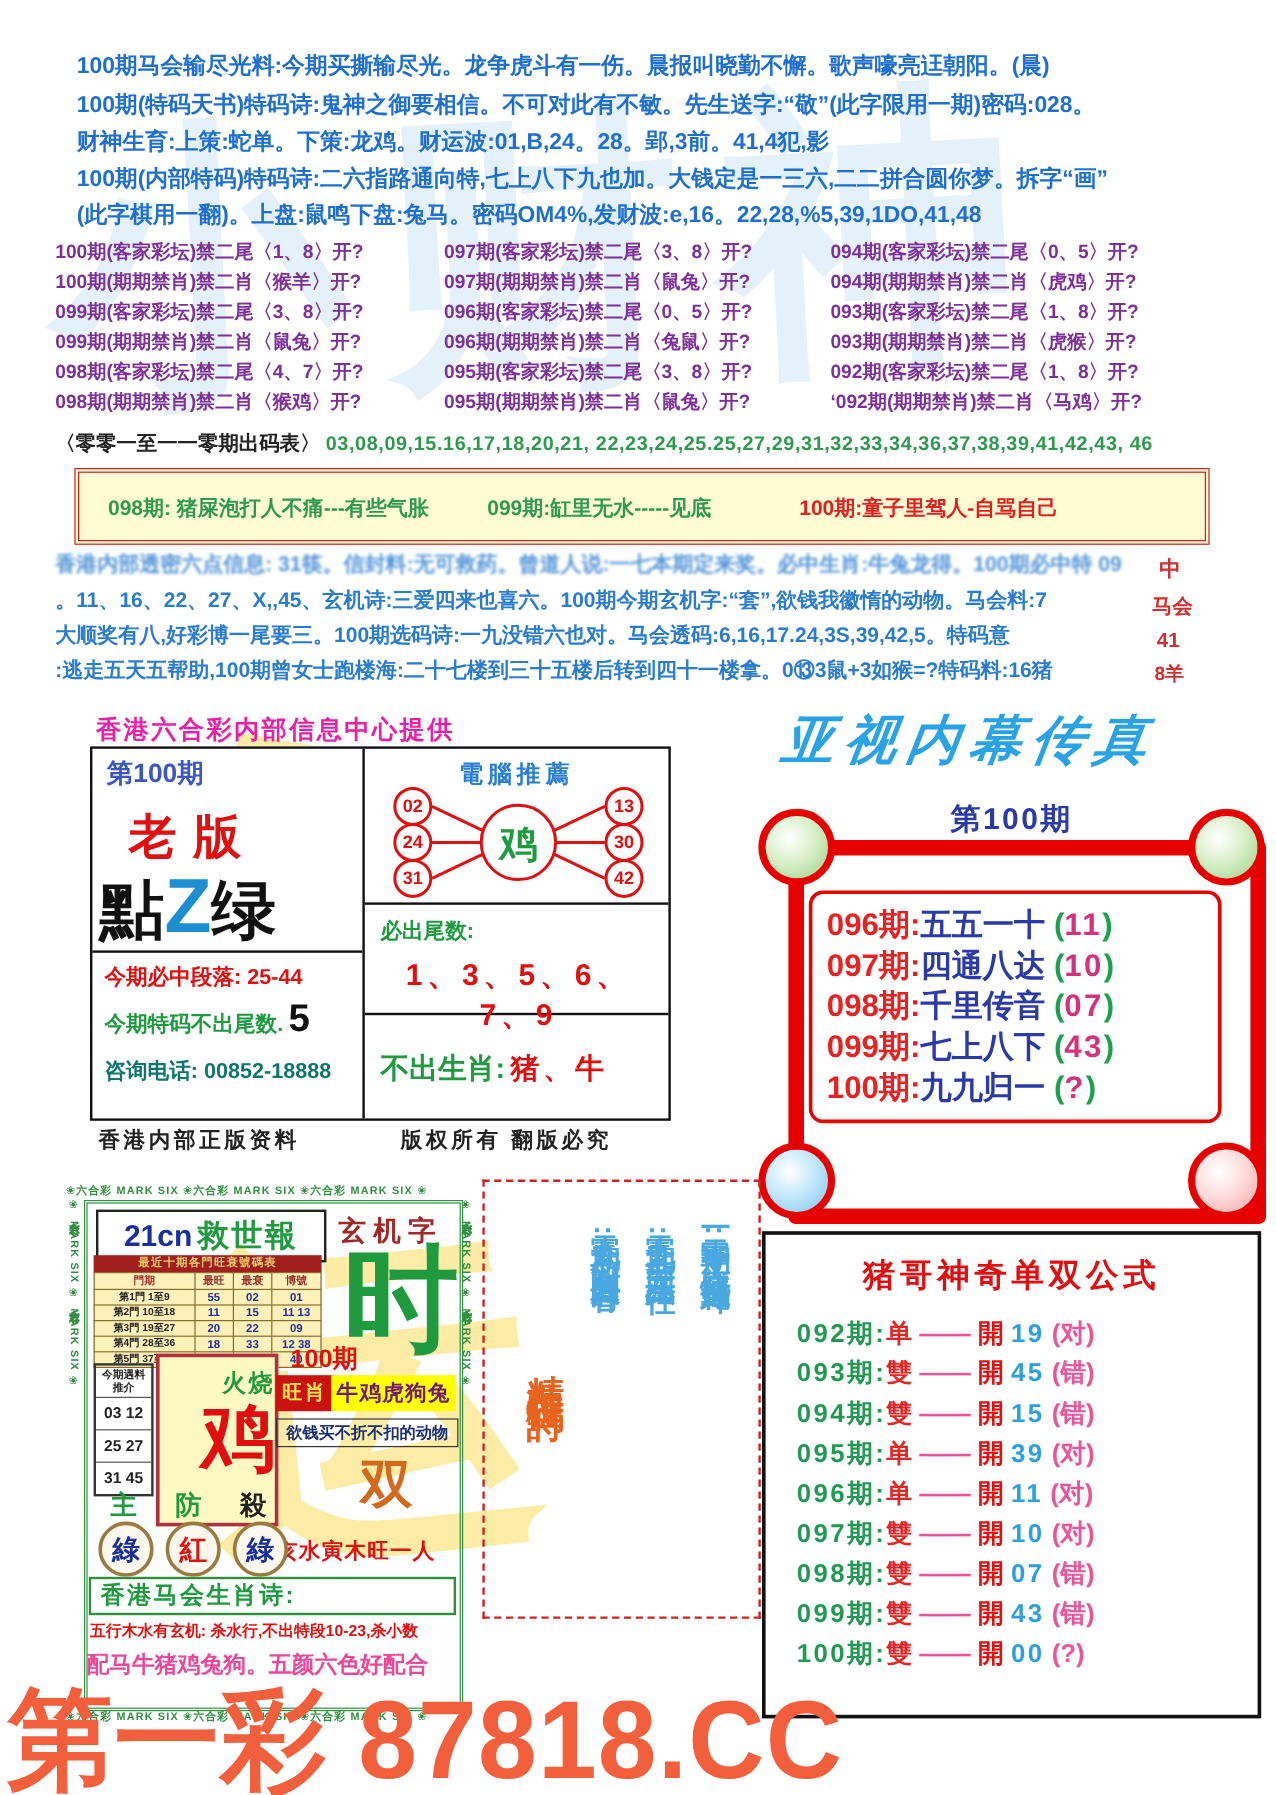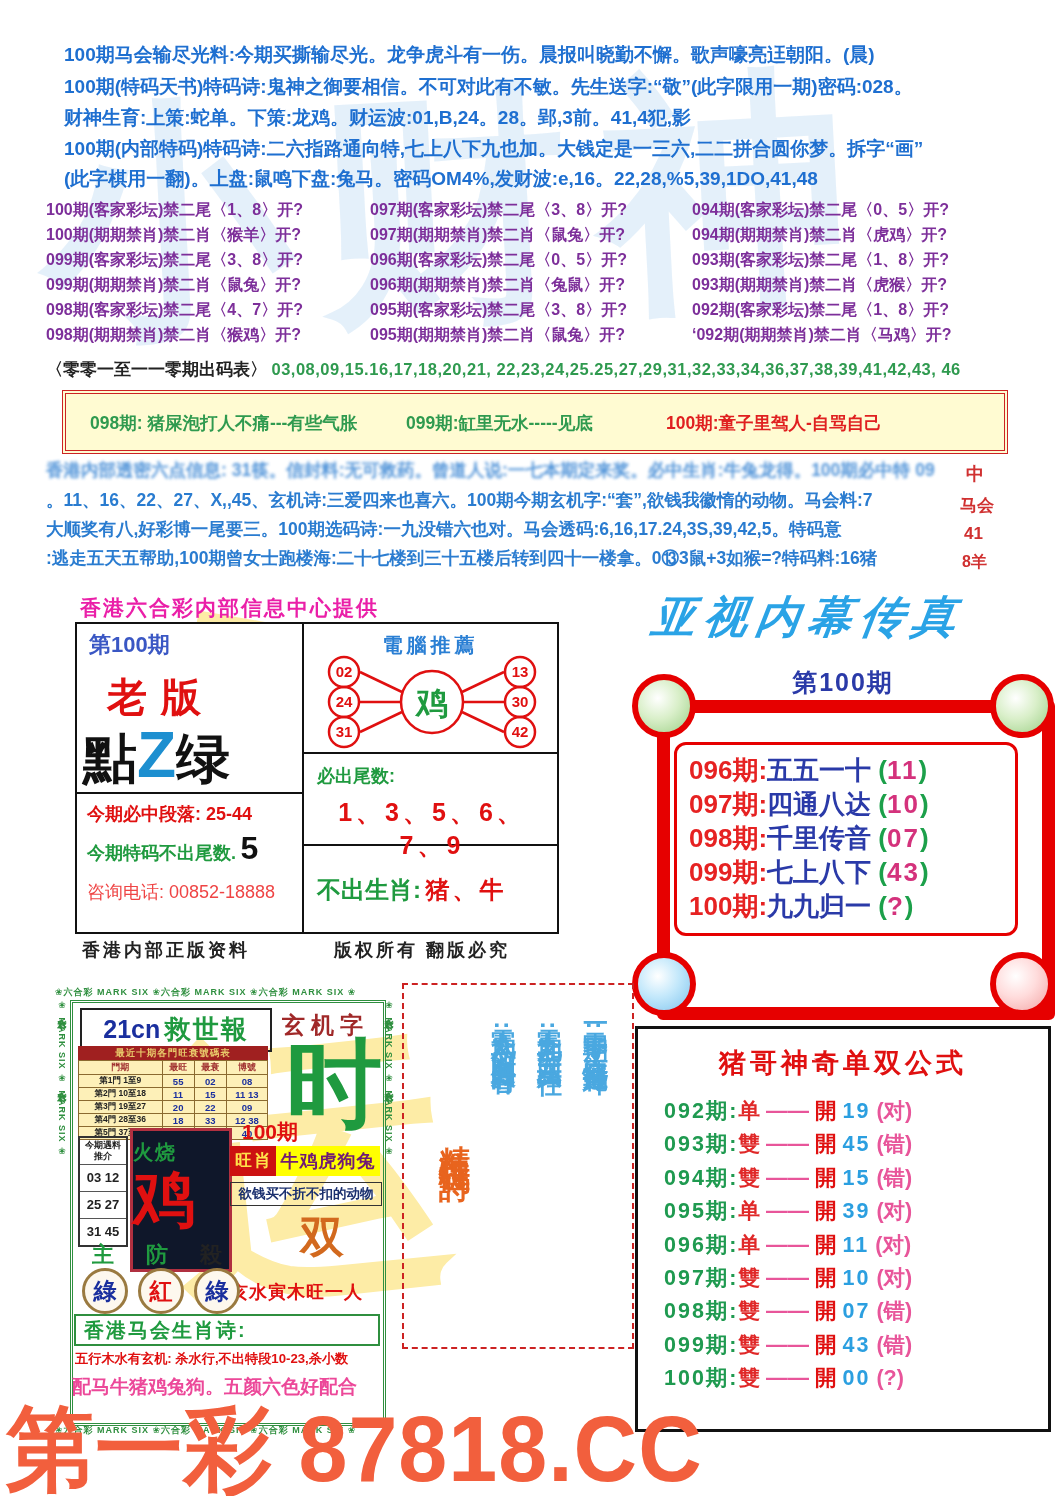--- a/index.html
+++ b/index.html
@@ -28,21 +28,21 @@
   .lp-head{color:#ea1fa8;font-size:21px;font-weight:800;letter-spacing:2px;}
   .box{border:2px solid #111;background:#fff;}
   .divline{background:#111;position:absolute;}
   .issue-blue{color:#3a57c4;font-size:22px;font-weight:600;}
   .laoban{color:#e01010;font-size:40px;font-weight:800;letter-spacing:14px;}
   .brand-a{color:#111;font-size:54px;font-weight:800;}
   .brand-z{color:#1d8fd0;font-size:64px;font-weight:800;}
   .rline{color:#e01010;font-size:18px;font-weight:700;}
   .gline{color:#1f9a3f;font-size:18px;font-weight:700;}
   .big5{color:#111;font-size:32px;font-weight:600;}
-  .phone{color:#ef4444;font-size:18px;font-weight:400;}
+  .phone{color:#0f766e;font-size:18px;font-weight:700;}
   .pc-title{color:#2a7fd4;font-size:20px;font-weight:800;letter-spacing:4px;text-align:center;}
   .tails-vals{color:#e01010;font-size:25px;font-weight:800;letter-spacing:4px;text-align:center;}
   .zo-label{color:#1f9a3f;font-size:24px;font-weight:800;}
   .zo-vals{color:#e01010;font-size:24px;font-weight:800;letter-spacing:3px;}
   .foot{color:#222;font-size:18px;font-weight:600;letter-spacing:3px;}
   
   .fax-title{color:#2aa3e6;font-size:44px;font-weight:800;font-style:italic;
              transform:skewX(-8deg);letter-spacing:8px;white-space:nowrap;}
   .fax-issue{color:#2a3aa8;font-size:25px;font-weight:700;text-align:center;letter-spacing:2px;}
   .fax-frame{border:13px solid #e60000;border-radius:6px;}
@@ -66,21 +66,21 @@
   .mtable td{border:1px solid #8a6a30;font-size:9.5px;color:#1a2f9e;text-align:center;
              padding:0 1px;height:12px;white-space:nowrap;font-weight:700;}
   .mtable td.lab{color:#222;font-size:8.5px;font-weight:600;}
   .mtable td.hd{color:#a03030;font-size:9px;}
   .mtitle{background:#a02020;color:#e8c86a;font-size:9.5px;font-weight:700;text-align:center;
           line-height:14px;letter-spacing:1px;white-space:nowrap;overflow:hidden;}
   .picks{border:2px solid #333;text-align:center;}
   .picks-label{font-size:9px;color:#222;font-weight:700;line-height:11px;border-bottom:1px solid #555;padding:2px 0;}
   .pick{font-size:13px;font-weight:800;color:#222;border-bottom:1px solid #555;line-height:26px;}
   .pick:last-child{border-bottom:none;}
-  .firebox{border:3px solid #b03040;text-align:left;background:#0f172a;}
+  .firebox{border:3px solid #b03040;text-align:right;background:#fef9c3;}
   .fire{color:#1f9a3f;font-size:20px;font-weight:800;letter-spacing:2px;}
   .chick{color:#e01010;font-size:62px;font-weight:800;line-height:1.05;}
   .issue-red{color:#e01010;font-size:21px;font-weight:800;}
   .wang-l{background:#cc1111;color:#ffe34a;font-size:17px;font-weight:800;text-align:center;line-height:30px;letter-spacing:2px;}
   .wang-v{background:#ffff00;color:#701a75;font-size:18px;font-weight:700;text-align:center;line-height:30px;letter-spacing:1px;}
   .hint{border:1.5px solid #333;color:#1a2f6e;font-size:13.5px;font-weight:700;text-align:center;line-height:22px;white-space:nowrap;}
   .shuang{color:#d2691e;font-size:44px;font-weight:800;}
   .haixian{color:#e01010;font-size:18px;font-weight:800;letter-spacing:1px;}
   .mfk{font-size:22px;font-weight:800;}
   .circ{position:absolute;width:40px;height:40px;border:3px solid #9a7a40;border-radius:50%;
@@ -272,21 +272,21 @@
           <tr>
         <td class="hd">門期</td>
         <td class="hd">最旺</td>
         <td class="hd">最衰</td>
         <td class="hd">博號</td>
       </tr>
       <tr>
         <td class="lab">第1門 1至9</td>
         <td>55</td>
         <td>02</td>
-        <td>08</td>
+        <td>01</td>
       </tr>
       <tr>
         <td class="lab">第2門 10至18</td>
         <td>11</td>
         <td>15</td>
         <td>11 13</td>
       </tr>
       <tr>
         <td class="lab">第3門 19至27</td>
         <td>20</td>

